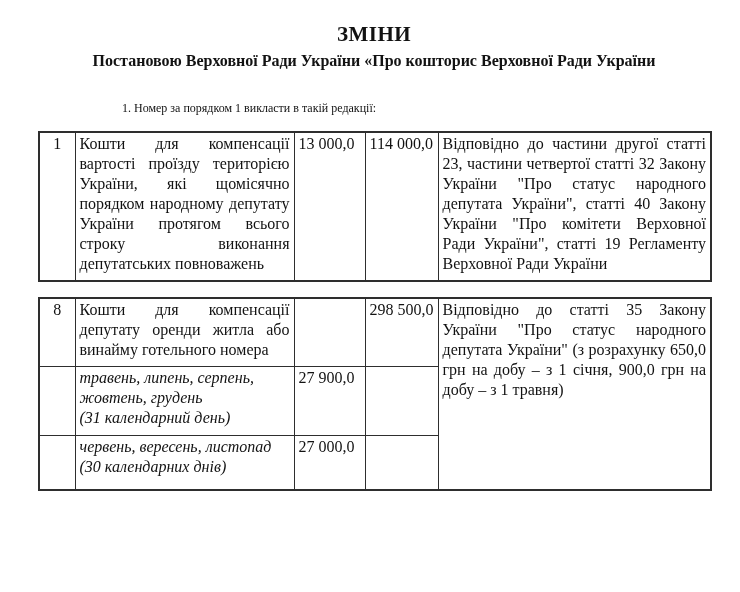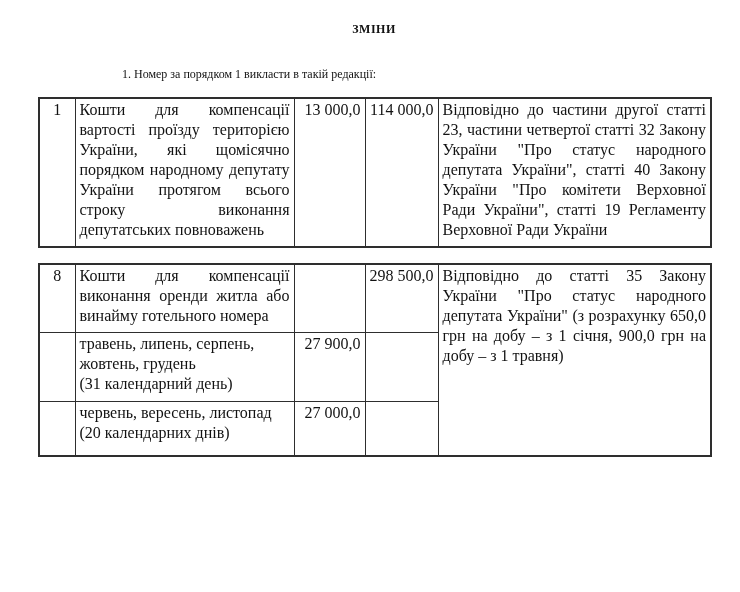--- a/index.html
+++ b/index.html
@@ -11,21 +11,21 @@
     color: #121212;
     font-family: "Liberation Serif", "DejaVu Serif", serif;
     font-size: 16px;
     box-sizing: border-box;
     padding: 20px 30px 0 38px;
     overflow: hidden;
   }
   .doc-title {
     text-align: center;
     font-weight: bold;
-    font-size: 12px;
+    font-size: 21px;
     margin: 2px 0 4px 0;
     letter-spacing: 0.5px;
   }
   .doc-subtitle {
     text-align: center;
     font-weight: bold;
     font-size: 16px;
     line-height: 20px;
     margin: 0;
   }
@@ -57,41 +57,43 @@
     overflow: hidden;
   }
   col.c-num   { width: 36px;  }
   col.c-desc  { width: 219px; }
   col.c-val1  { width: 71px;  }
   col.c-val2  { width: 73px;  }
   col.c-just  { width: 273px; }
 
   td.cell-num { text-align: center; padding-top: 2px; }
   td.cell-desc { text-align: justify; padding-left: 6px; padding-right: 5px; }
-  td.cell-amount { text-align: right; padding-right: 5px; padding-top: 2px; white-space: nowrap; }
+  td.cell-amount { text-align: left; padding-right: 5px; padding-top: 2px; white-space: nowrap; }
   td.cell-just { text-align: justify; padding-left: 5px; padding-right: 5px; }
   td.cell-months {
+    font-style: italic;
     text-align: left;
     white-space: pre-line;
     padding-left: 6px;
     padding-top: 4px;
   }
   tr.t1-row    { height: 149px; }
   tr.t2-row-1  { height: 68px; }
   tr.t2-row-2  { height: 69px; }
   tr.t2-row-3  { height: 55px; }
 </style>
 </head>
 <body>
 
 <div class="page">
 
   <div class="doc-title">ЗМІНИ</div>
 
   <div class="doc-subtitle">
+    <div>Постановою Верховної Ради України «Про кошторис Верховної Ради України</div>
   </div>
 
   <p class="section-heading heading-1">1. Номер за порядком 1 викласти в такій редакції:</p>
 
   <table class="doc-table table-1">
     <colgroup>
       <col class="c-num">
         <col class="c-desc">
         <col class="c-val1">
         <col class="c-val2">
@@ -113,36 +115,36 @@
     <colgroup>
       <col class="c-num">
         <col class="c-desc">
         <col class="c-val1">
         <col class="c-val2">
         <col class="c-just">
     </colgroup>
     <tbody>
       <tr class="t2-row-1">
         <td class="cell-num">8</td>
-        <td class="cell-desc">Кошти для компенсації виконання оренди житла або винайму готельного номера</td>
+        <td class="cell-desc">Кошти для компенсації депутату оренди житла або винайму готельного номера</td>
         <td class="cell-amount"></td>
         <td class="cell-amount">298 500,0</td>
         <td class="cell-just" rowspan="3">Відповідно до статті 35 Закону України "Про статус народного депутата України" (з розрахунку 650,0 грн на добу – з 1 січня, 900,0 грн на добу – з 1 травня)</td>
       </tr>
       <tr class="t2-row-2">
         <td class="cell-num"></td>
         <td class="cell-months">травень, липень, серпень,
 жовтень, грудень
 (31 календарний день)</td>
         <td class="cell-amount">27 900,0</td>
         <td class="cell-amount"></td>
       </tr>
       <tr class="t2-row-3">
         <td class="cell-num"></td>
         <td class="cell-months">червень, вересень, листопад
-(20 календарних днів)</td>
+(30 календарних днів)</td>
         <td class="cell-amount">27 000,0</td>
         <td class="cell-amount"></td>
       </tr>
     </tbody>
   </table>
 
 </div>
 
 </body></html>

